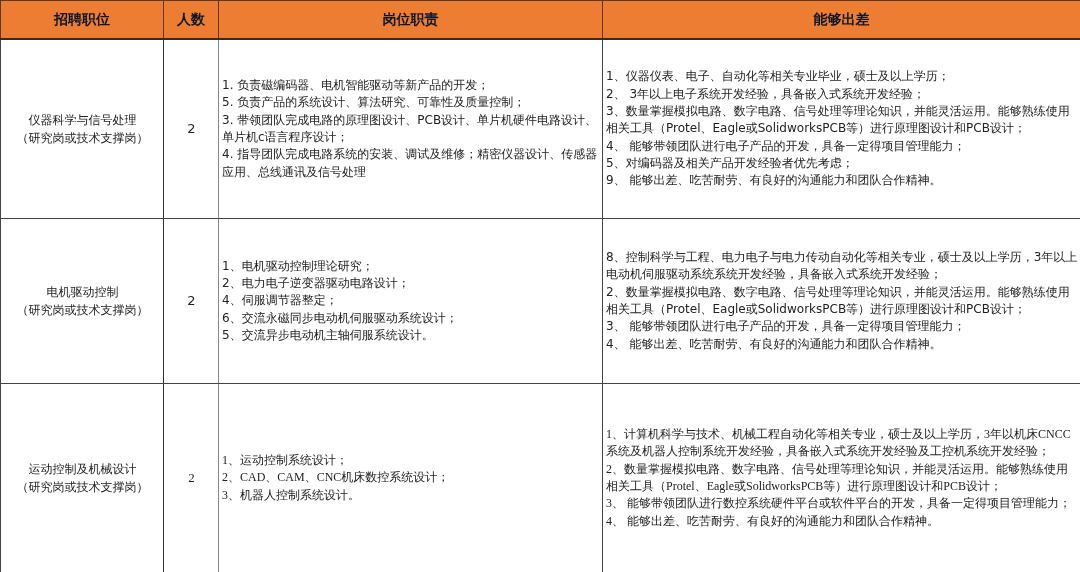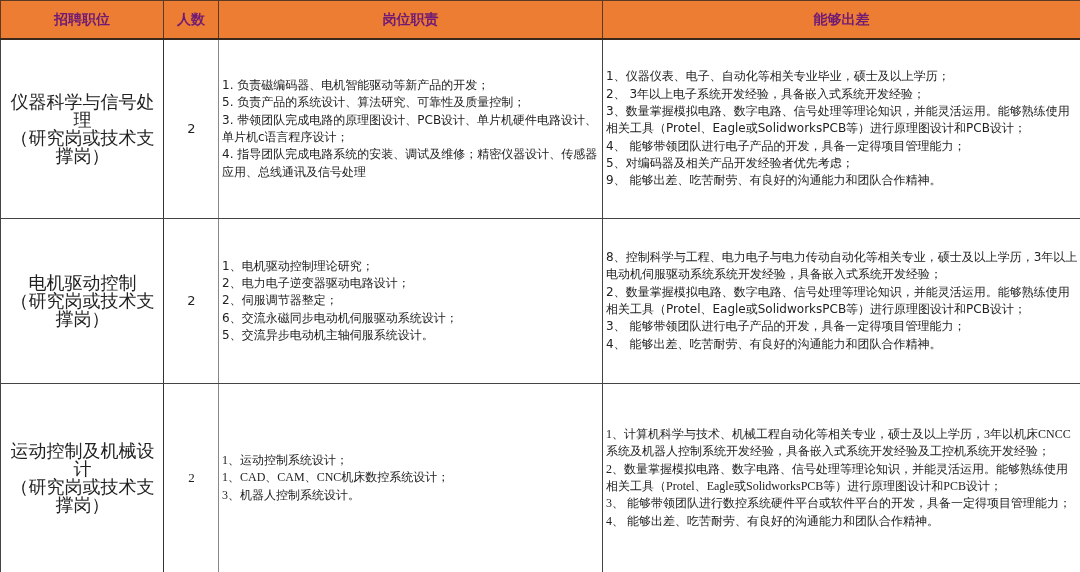--- a/index.html
+++ b/index.html
@@ -10,38 +10,38 @@
     width: 1080px;
     font-family: "DejaVu Sans", "Liberation Sans", sans-serif;
     color: #222;
   }
   table.jobs col.c1 { width: 163px; }
   table.jobs col.c2 { width: 55px; }
   table.jobs col.c3 { width: 384px; }
   table.jobs col.c4 { width: 478px; }
   th {
     background: #ec7d33;
-    color: #701a75;
+    color: #0f172a;
     font-weight: bold;
     font-size: 14px;
     height: 37px;
     border: 1px solid #5a3a22;
     border-bottom: 2px solid #3a2a1e;
     padding: 0;
     text-align: center;
   }
   td {
     border: 1px solid #444;
     padding: 0 2px 0 3px;
     vertical-align: middle;
     font-size: 12px;
     line-height: 17.3px;
   }
   td.pos, td.cnt { text-align: center; }
-  td.pos { font-size: 18px; line-height: 18px; }
+  td.pos { font-size: 12px; line-height: 18px; }
   td.cnt { font-size: 13px; border-right-color: #888; }
   td.pos { border-right-color: #333; }
   tr.r1 td { height: 178px; }
   tr.r2 td { height: 164px; }
   tr.r3 td { height: 188px; font-family: Liberation Serif, serif; }
   .line { display: block; white-space: normal; }
   ul.lst { margin: 0; padding: 0; list-style: none; }
   ul.lst li { margin: 0; padding: 0; }
 </style>
 </head>
@@ -93,21 +93,21 @@
     <tr class="r2">
       <td class="pos">
         <span class="line">电机驱动控制</span>
         <span class="line">（研究岗或技术支撑岗）</span>
       </td>
       <td class="cnt">2</td>
       <td>
         <ul class="lst">
           <li>1、电机驱动控制理论研究；</li>
           <li>2、电力电子逆变器驱动电路设计；</li>
-          <li>2、伺服调节器整定；</li>
+          <li>4、伺服调节器整定；</li>
           <li>6、交流永磁同步电动机伺服驱动系统设计；</li>
           <li>5、交流异步电动机主轴伺服系统设计。</li>
         </ul>
       </td>
       <td>
         <ul class="lst">
           <li>8、控制科学与工程、电力电子与电力传动自动化等相关专业，硕士及以上学历，3年以上电动机伺服驱动系统系统开发经验，具备嵌入式系统开发经验；</li>
           <li>2、数量掌握模拟电路、数字电路、信号处理等理论知识，并能灵活运用。能够熟练使用相关工具（Protel、Eagle或SolidworksPCB等）进行原理图设计和PCB设计；</li>
           <li>3、  能够带领团队进行电子产品的开发，具备一定得项目管理能力；</li>
           <li>4、  能够出差、吃苦耐劳、有良好的沟通能力和团队合作精神。</li>
@@ -117,21 +117,21 @@
 
     <tr class="r3">
       <td class="pos">
         <span class="line">运动控制及机械设计</span>
         <span class="line">（研究岗或技术支撑岗）</span>
       </td>
       <td class="cnt">2</td>
       <td>
         <ul class="lst">
           <li>1、运动控制系统设计；</li>
-          <li>1、CAD、CAM、CNC机床数控系统设计；</li>
+          <li>2、CAD、CAM、CNC机床数控系统设计；</li>
           <li>3、机器人控制系统设计。</li>
         </ul>
       </td>
       <td>
         <ul class="lst">
           <li>1、计算机科学与技术、机械工程自动化等相关专业，硕士及以上学历，3年以机床CNCC系统及机器人控制系统开发经验，具备嵌入式系统开发经验及工控机系统开发经验；</li>
           <li>2、数量掌握模拟电路、数字电路、信号处理等理论知识，并能灵活运用。能够熟练使用相关工具（Protel、Eagle或SolidworksPCB等）进行原理图设计和PCB设计；</li>
           <li>3、  能够带领团队进行数控系统硬件平台或软件平台的开发，具备一定得项目管理能力；</li>
           <li>4、  能够出差、吃苦耐劳、有良好的沟通能力和团队合作精神。</li>
         </ul>

